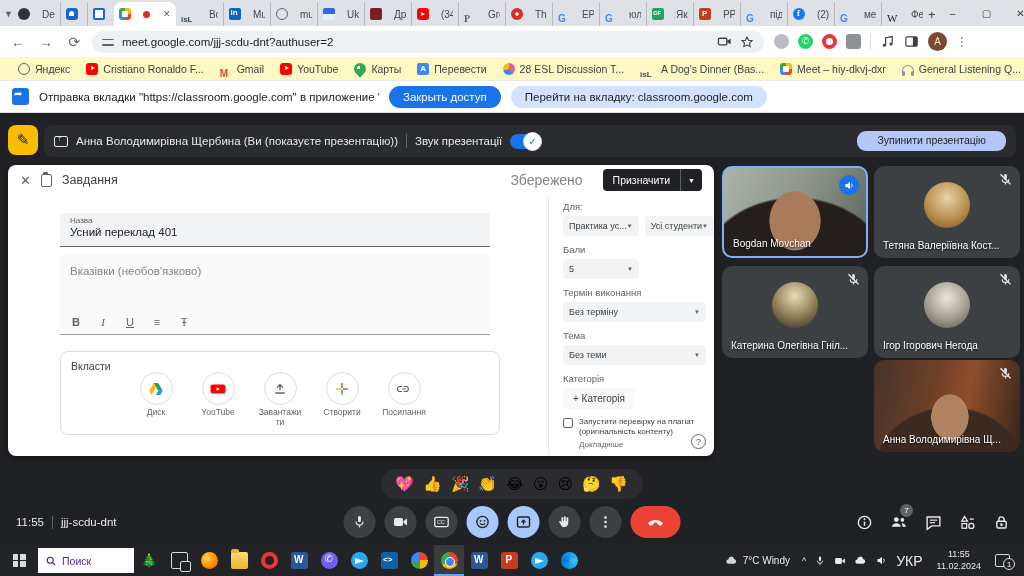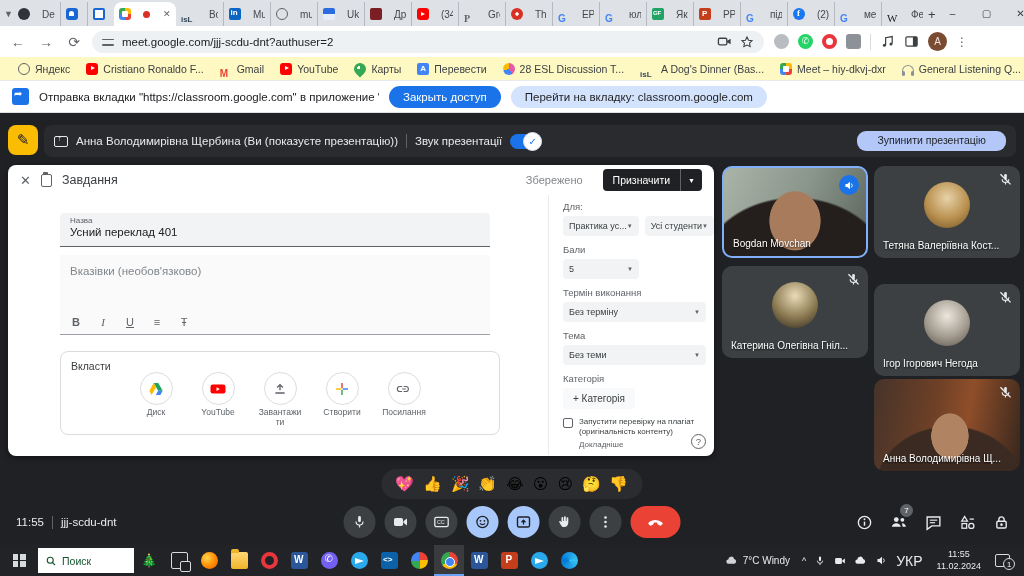--- a/index.html
+++ b/index.html
@@ -105,21 +105,21 @@
 .tgl{width:32px;height:15px;background:#1a73e8;border-radius:8px;position:relative;flex:0 0 auto}
 .tgl::after{content:"✓";position:absolute;right:0;top:-1.5px;width:17px;height:17px;background:#fff;border:1px solid #dbe3f5;border-radius:50%;color:#1a73e8;font-size:10px;line-height:17px;text-align:center}
 .stopbtn{margin-left:auto;background:#b3c8f8;color:#1d1e21;font-size:10.5px;line-height:1.25;padding:3px 20px;border-radius:9px;text-align:center;white-space:pre-line}
 
 .card{left:8px;top:52px;width:706px;height:291px;background:#fff;border-radius:8px;box-shadow:0 2px 6px rgba(0,0,0,.45)}
 .chead{height:30px;display:flex;align-items:center;padding:0 12px;gap:10px}
 .cx{color:#5f6368;font-size:13px}
 .clip{width:11px;height:13px;border:1.5px solid #5f6368;border-radius:2px;position:relative}
 .clip::after{content:"";position:absolute;left:1.5px;top:-3px;width:5px;height:3px;background:#5f6368;border-radius:1px}
 .ctitle{font-size:12.5px;color:#3c4043}
-.saved{margin-left:auto;font-size:11px;color:#80868b}
+.saved{margin-left:auto;font-size:14px;color:#80868b}
 .assign{display:flex;margin-left:10px}
 .assign .amain{background:#202124;color:#fff;font-size:10.5px;padding:5px 10px;border-radius:4px 0 0 4px}
 .assign .aarr{background:#202124;color:#fff;font-size:7px;padding:5px 7px;border-radius:0 4px 4px 0;border-left:1px solid #5f6368;display:flex;align-items:center}
 .cmain{left:52px;top:30px;width:430px}
 .fname{margin-top:18px;height:34px;background:#f1f3f4;border-radius:4px 4px 0 0;border-bottom:1px solid #5f6368;padding:3px 10px}
 .flab{font-size:8px;color:#5f6368}
 .fval{font-size:11.5px;color:#202124;margin-top:1px}
 .finstr{margin-top:8px;height:80px;background:#fafafa;border-bottom:1px solid #9aa0a6;position:relative;padding:10px}
 .ph{font-size:11.5px;color:#80868b}
 .fmtbar{position:absolute;left:10px;bottom:6px;display:flex;gap:15px;color:#5f6368;font-size:11px}
@@ -172,21 +172,21 @@
 .cbtn.lit{background:#a8c7fa;color:#202124}
 .cbtn.end{width:50px;border-radius:16px;background:#ea4335;color:#fff}
 .crt{position:absolute;right:14px;display:flex;align-items:center;gap:17px;color:#e8eaed}
 .crt .wrap{position:relative}
 .pbadge{position:absolute;top:-9px;right:-5px;background:#5f6368;color:#fff;font-size:8px;width:13px;height:13px;border-radius:50%;text-align:center;line-height:13px}
 
 .taskbar{height:31px;background:#222327;display:flex;align-items:center;color:#e8eaed}
 .tstart{width:38px;height:31px;display:flex;align-items:center;justify-content:center}
 .win{width:13px;height:13px;display:grid;grid-template-columns:1fr 1fr;grid-template-rows:1fr 1fr;gap:1.5px}
 .win i{background:#d8dbde}
-.tsearch-box{width:96px;height:25px;background:#fff;display:flex;align-items:center;gap:5px;padding:0 7px;color:#14532d}
+.tsearch-box{width:96px;height:25px;background:#fff;display:flex;align-items:center;gap:5px;padding:0 7px;color:#4c1d95}
 .tsearch-box span{font-size:10.5px}
 .tbapps{display:flex;align-items:center;height:31px}
 .tbapp{width:30px;height:31px;display:flex;align-items:center;justify-content:center;position:relative}
 .tbapp.active{background:#3a3b3f;box-shadow:inset 0 -2px 0 #6aa2f7}
 .ai{width:17px;height:17px;border-radius:3px;position:relative}
 .a-tree{font-size:13px;line-height:17px;text-align:center}
 .a-tv{border:1.7px solid #d8dbde;border-radius:2px}
 .a-tv::after{content:"";position:absolute;right:-4px;bottom:-4px;width:9px;height:9px;background:#222327;border:1.7px solid #d8dbde;border-radius:2px}
 .a-ff{background:radial-gradient(circle at 35% 35%,#ffd54d,#ff8a00 55%,#e8590c);border-radius:50%}
 .a-fold{background:linear-gradient(#ffd977,#f0b429);border-radius:2px}
@@ -655,30 +655,30 @@
     </div>
     <div class="tile" style="left:722px;top:153px">
       <span class="pav av-kat"></span>
       <span class="micoff">
           <svg width="15" height="15" viewBox="0 0 16 16">
             <use href="#s-micoff"></use>
           </svg>
         </span>
       <span class="pname">Катерина Олегівна Гніл...</span>
     </div>
-    <div class="tile" style="left:874px;top:171px">
+    <div class="tile" style="left:874px;top:153px">
       <span class="pav av-igor"></span>
       <span class="micoff">
           <svg width="15" height="15" viewBox="0 0 16 16">
             <use href="#s-micoff"></use>
           </svg>
         </span>
       <span class="pname">Ігор Ігорович Негода</span>
     </div>
-    <div class="tile bg-anna" style="left:874px;top:266px">
+    <div class="tile bg-anna" style="left:874px;top:247px">
       <span class="micoff">
           <svg width="15" height="15" viewBox="0 0 16 16">
             <use href="#s-micoff"></use>
           </svg>
         </span>
       <span class="pname">Анна Володимирівна Щ...</span>
     </div>
 
     <div class="abs reactions">
       <span>💖</span>

